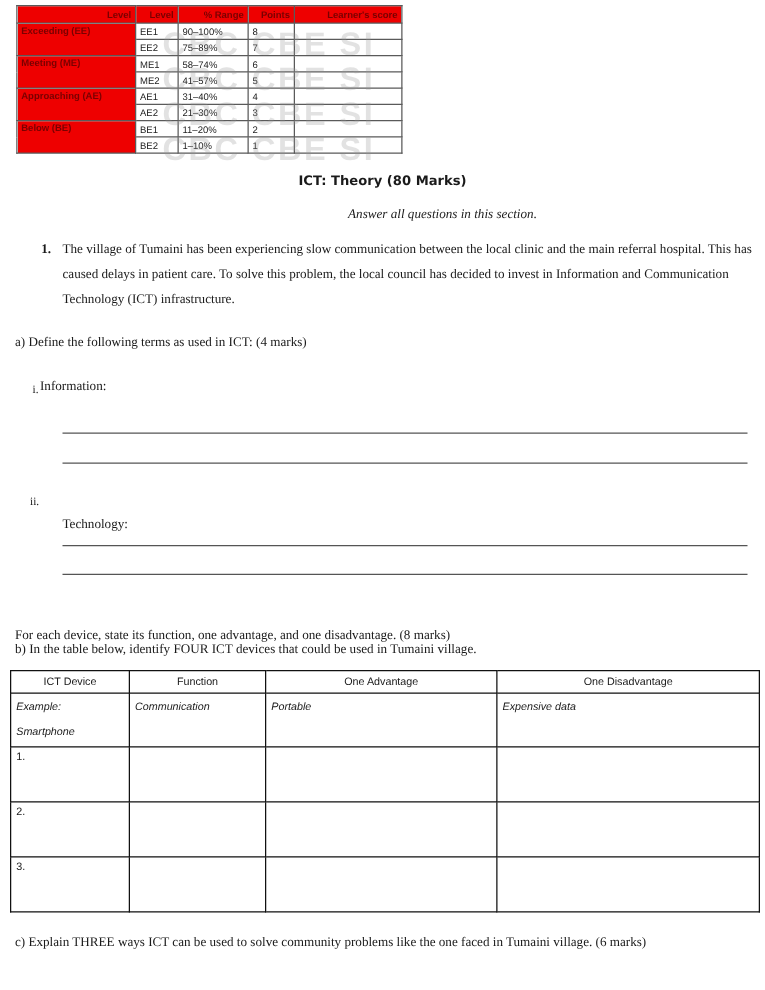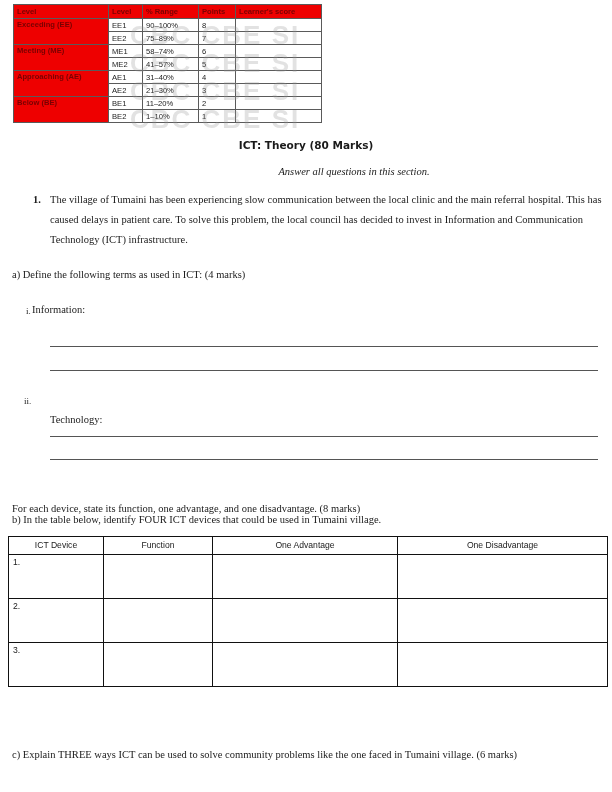--- a/index.html
+++ b/index.html
@@ -1,21 +1,21 @@
 <!DOCTYPE html>
 <html><head>
 <meta charset="utf-8">
 <style>
   html, body { margin: 0; padding: 0; background: #ffffff; }
   body { width: 612px; height: 792px; position: relative; overflow: hidden; font-family: "Liberation Serif", serif; color: #1a1a1a; }
 
   
   .rubric { position: absolute; left: 13px; top: 4px; width: 308px; border-collapse: collapse; font-family: "Liberation Sans", sans-serif; font-size: 7.6px; table-layout: fixed; }
   .rubric td, .rubric th { border: 1px solid #5a5a5a; padding: 0 3px; height: 12px; line-height: 11px; text-align: left; white-space: nowrap; overflow: hidden; }
-  .rubric th { background: #ee0000; color: #7a0000; font-weight: bold; text-align: left; height: 13px; }
+  .rubric th { background: #ee0000; color: #7a0000; font-weight: bold; text-align: right; height: 13px; }
   .rubric td.lvl { background: #ee0000; color: #7a0000; font-weight: bold; vertical-align: top; border-bottom-color: #5a5a5a; }
   .rubric td.code, .rubric td.range, .rubric td.pts, .rubric td.score { background: transparent; color: #222; }
 
   .watermark { position: absolute; font-family: "Liberation Sans", sans-serif; font-weight: bold; color: rgba(150,150,150,0.28); font-size: 26px; letter-spacing: 2px; pointer-events: none; white-space: nowrap; }
 
   
   .title { position: absolute; left: 0; width: 612px; top: 139px; text-align: center; font-family: "DejaVu Sans", sans-serif; font-weight: bold; font-size: 10.5px; }
   .instr { position: absolute; left: 0; width: 612px; top: 166px; text-align: center; font-style: italic; font-size: 10.5px; padding-left: 48px; }
 
   .q1 { position: absolute; left: 33px; top: 190px; width: 570px; font-size: 10.5px; line-height: 20px; }
@@ -148,20 +148,29 @@
   <thead>
     <tr>
       <th>ICT Device</th>
       <th>Function</th>
       <th>One Advantage</th>
       <th>One Disadvantage</th>
     </tr>
   </thead>
   <tbody>
     <tr>
+      <td class="ex">
+        <span>Example:</span><br>
+        <span>Smartphone</span>
+      </td>
+      <td class="ex">Communication</td>
+      <td class="ex">Portable</td>
+      <td class="ex">Expensive data</td>
+    </tr>
+    <tr>
       <td class="blank">1.</td>
       <td class="blank"></td>
       <td class="blank"></td>
       <td class="blank"></td>
     </tr>
     <tr>
       <td class="blank">2.</td>
       <td class="blank"></td>
       <td class="blank"></td>
       <td class="blank"></td>

